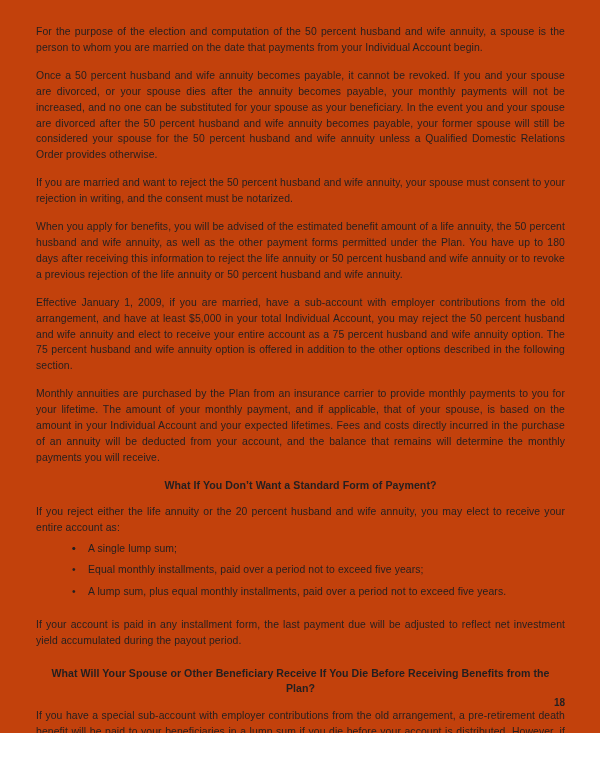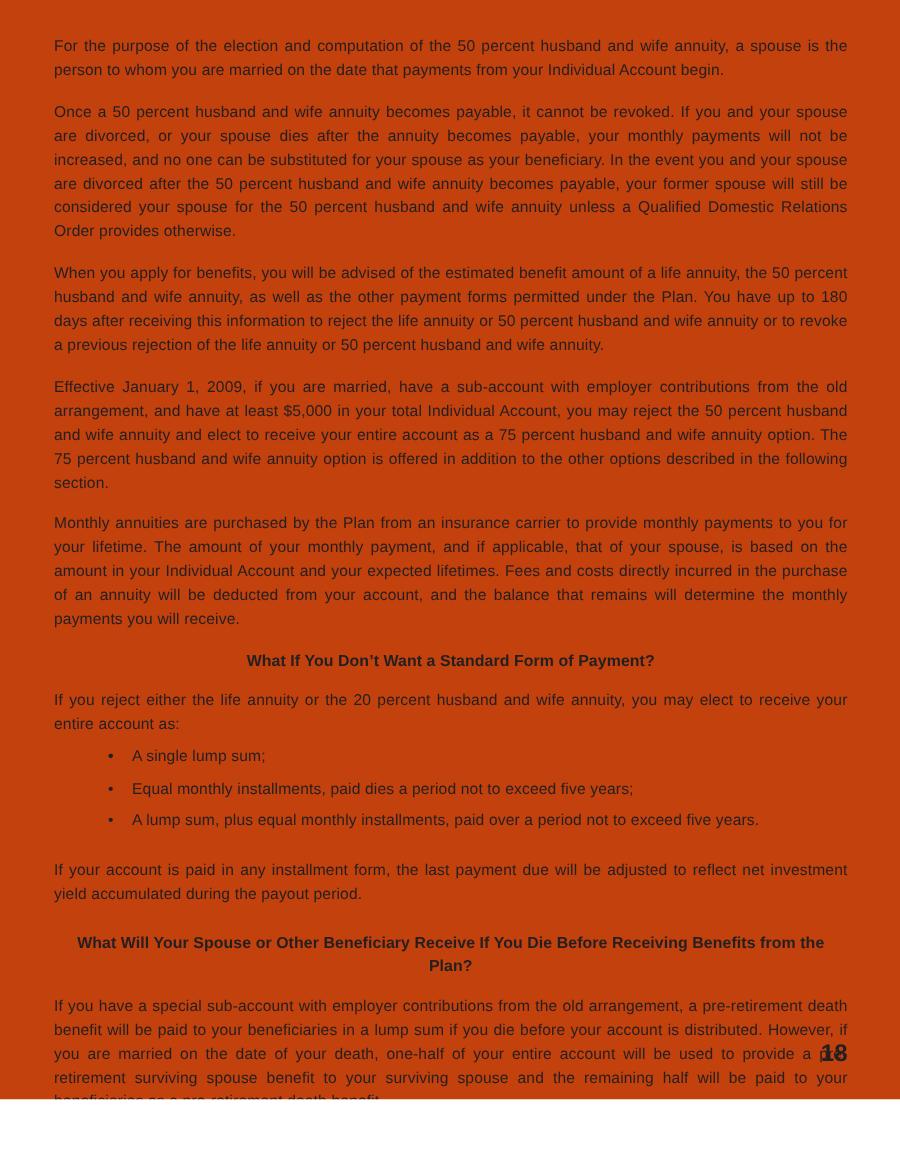--- a/index.html
+++ b/index.html
@@ -75,37 +75,38 @@
     left: 36px;
     top: 0;
     font-size: 10.4px;
     line-height: 15.9px;
     color: #231f20;
   }
   .page-number {
     position: absolute;
     right: 35px;
     bottom: 24px;
-    font-size: 16px;
+    font-size: 10px;
     font-weight: bold;
     line-height: 13px;
     color: #231f20;
     text-align: right;
   }
 </style>
 </head>
 <body>
 
 <div class="page">
   <div class="content">
 
     <p class="para">For the purpose of the election and computation of the 50 percent husband and wife annuity, a spouse is the person to whom you are married on the date that payments from your Individual Account begin.</p>
 
     <p class="para">Once a 50 percent husband and wife annuity becomes payable, it cannot be revoked. If you and your spouse are divorced, or your spouse dies after the annuity becomes payable, your monthly payments will not be increased, and no one can be substituted for your spouse as your beneficiary. In the event you and your spouse are divorced after the 50 percent husband and wife annuity becomes payable, your former spouse will still be considered your spouse for the 50 percent husband and wife annuity unless a Qualified Domestic Relations Order provides otherwise.</p>
 
+    <p class="para">If you are married and want to reject the 50 percent husband and wife annuity, your spouse must consent to your rejection in writing, and the consent must be notarized.</p>
 
     <p class="para">When you apply for benefits, you will be advised of the estimated benefit amount of a life annuity, the 50 percent husband and wife annuity, as well as the other payment forms permitted under the Plan. You have up to 180 days after receiving this information to reject the life annuity or 50 percent husband and wife annuity or to revoke a previous rejection of the life annuity or 50 percent husband and wife annuity.</p>
 
     <p class="para">Effective January 1, 2009, if you are married, have a sub-account with employer contributions from the old arrangement, and have at least $5,000 in your total Individual Account, you may reject the 50 percent husband and wife annuity and elect to receive your entire account as a 75 percent husband and wife annuity option. The 75 percent husband and wife annuity option is offered in addition to the other options described in the following section.</p>
 
     <p class="para">Monthly annuities are purchased by the Plan from an insurance carrier to provide monthly payments to you for your lifetime. The amount of your monthly payment, and if applicable, that of your spouse, is based on the amount in your Individual Account and your expected lifetimes. Fees and costs directly incurred in the purchase of an annuity will be deducted from your account, and the balance that remains will determine the monthly payments you will receive.</p>
 
     <h2 class="heading">What If You Don’t Want a Standard Form of Payment?</h2>
 
     <p class="para lead-in">If you reject either the life annuity or the 20 percent husband and wife annuity, you may elect to receive your entire account as:</p>
@@ -113,21 +114,21 @@
     <ul class="bullets">
       <li>
         <span class="bullet-marker">•</span>
       </li>
       <li>
         <span class="bullet-marker">•</span>
         <span>A single lump sum;</span>
       </li>
       <li>
         <span class="bullet-marker">•</span>
-        <span>Equal monthly installments, paid dies a period not to exceed five years;</span>
+        <span>Equal monthly installments, paid over a period not to exceed five years;</span>
       </li>
       <li>
         <span class="bullet-marker">•</span>
         <span>A lump sum, plus equal monthly installments, paid over a period not to exceed five years.</span>
       </li>
     </ul>
 
     <p class="para nogap">If your account is paid in any installment form, the last payment due will be adjusted to reflect net investment yield accumulated during the payout period.</p>
 
     <h2 class="heading second">What Will Your Spouse or Other Beneficiary Receive If You Die Before Receiving Benefits from the Plan?</h2>

